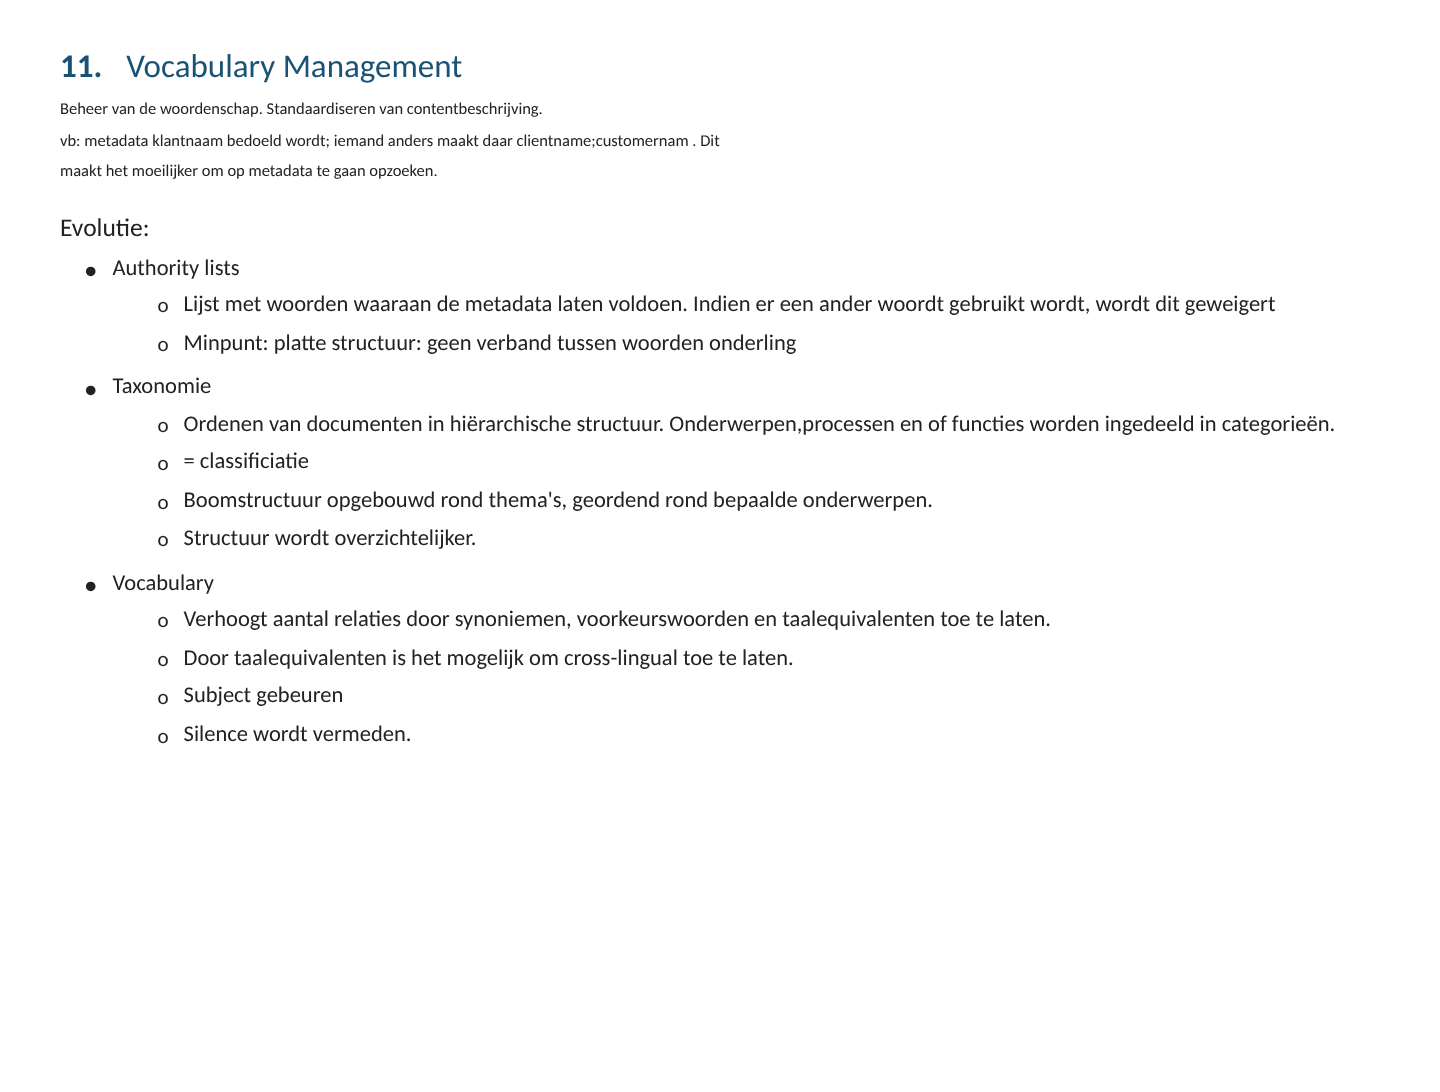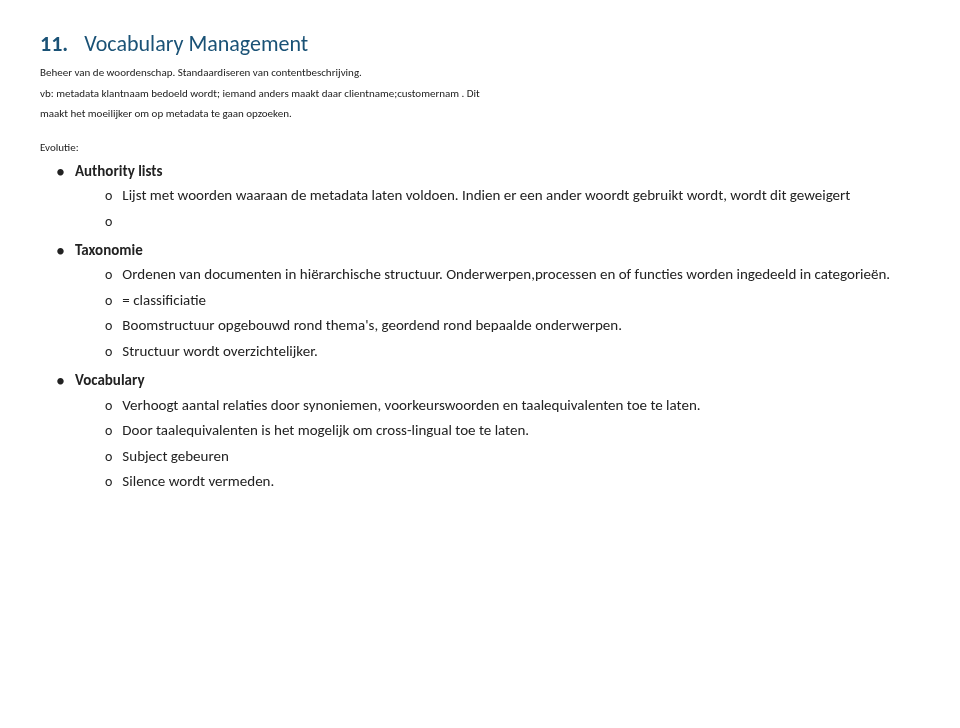--- a/index.html
+++ b/index.html
@@ -38,21 +38,21 @@
     }
 
     .intro-paragraph {
       font-size: 11px;
       color: #222;
       margin-bottom: 4px;
       line-height: 1.5;
     }
 
     .section-label {
-      font-size: 11px;
+      font-size: 17px;
       font-weight: normal;
       margin-top: 18px;
       margin-bottom: 6px;
     }
 
     .bullet-list {
       list-style: none;
       margin-left: 16px;
     }
 
@@ -66,21 +66,21 @@
     .bullet-dot {
       font-size: 18px;
       margin-right: 10px;
       margin-top: -1px;
       flex-shrink: 0;
       color: #222;
     }
 
     .bullet-label {
       font-size: 15px;
-      font-weight: bold;
+      font-weight: normal;
       text-align: right;
     }
 
     .sub-list {
       list-style: none;
       margin-left: 30px;
       margin-top: 2px;
     }
 
     .sub-list > li {
@@ -122,20 +122,21 @@
     <span class="bullet-dot">•</span>
     <div>
       <span class="bullet-label">Authority lists</span>
       <ul class="sub-list">
         <li>
           <span class="sub-marker">o</span>
           <span class="sub-text">Lijst met woorden waaraan de metadata laten voldoen. Indien er een ander woordt gebruikt wordt, wordt dit geweigert</span>
         </li>
         <li>
           <span class="sub-marker">o</span>
+          <span class="sub-text">Minpunt: platte structuur: geen verband tussen woorden onderling</span>
         </li>
       </ul>
     </div>
   </li>
 
   <li>
     <span class="bullet-dot">•</span>
     <div>
       <span class="bullet-label">Taxonomie</span>
       <ul class="sub-list">

